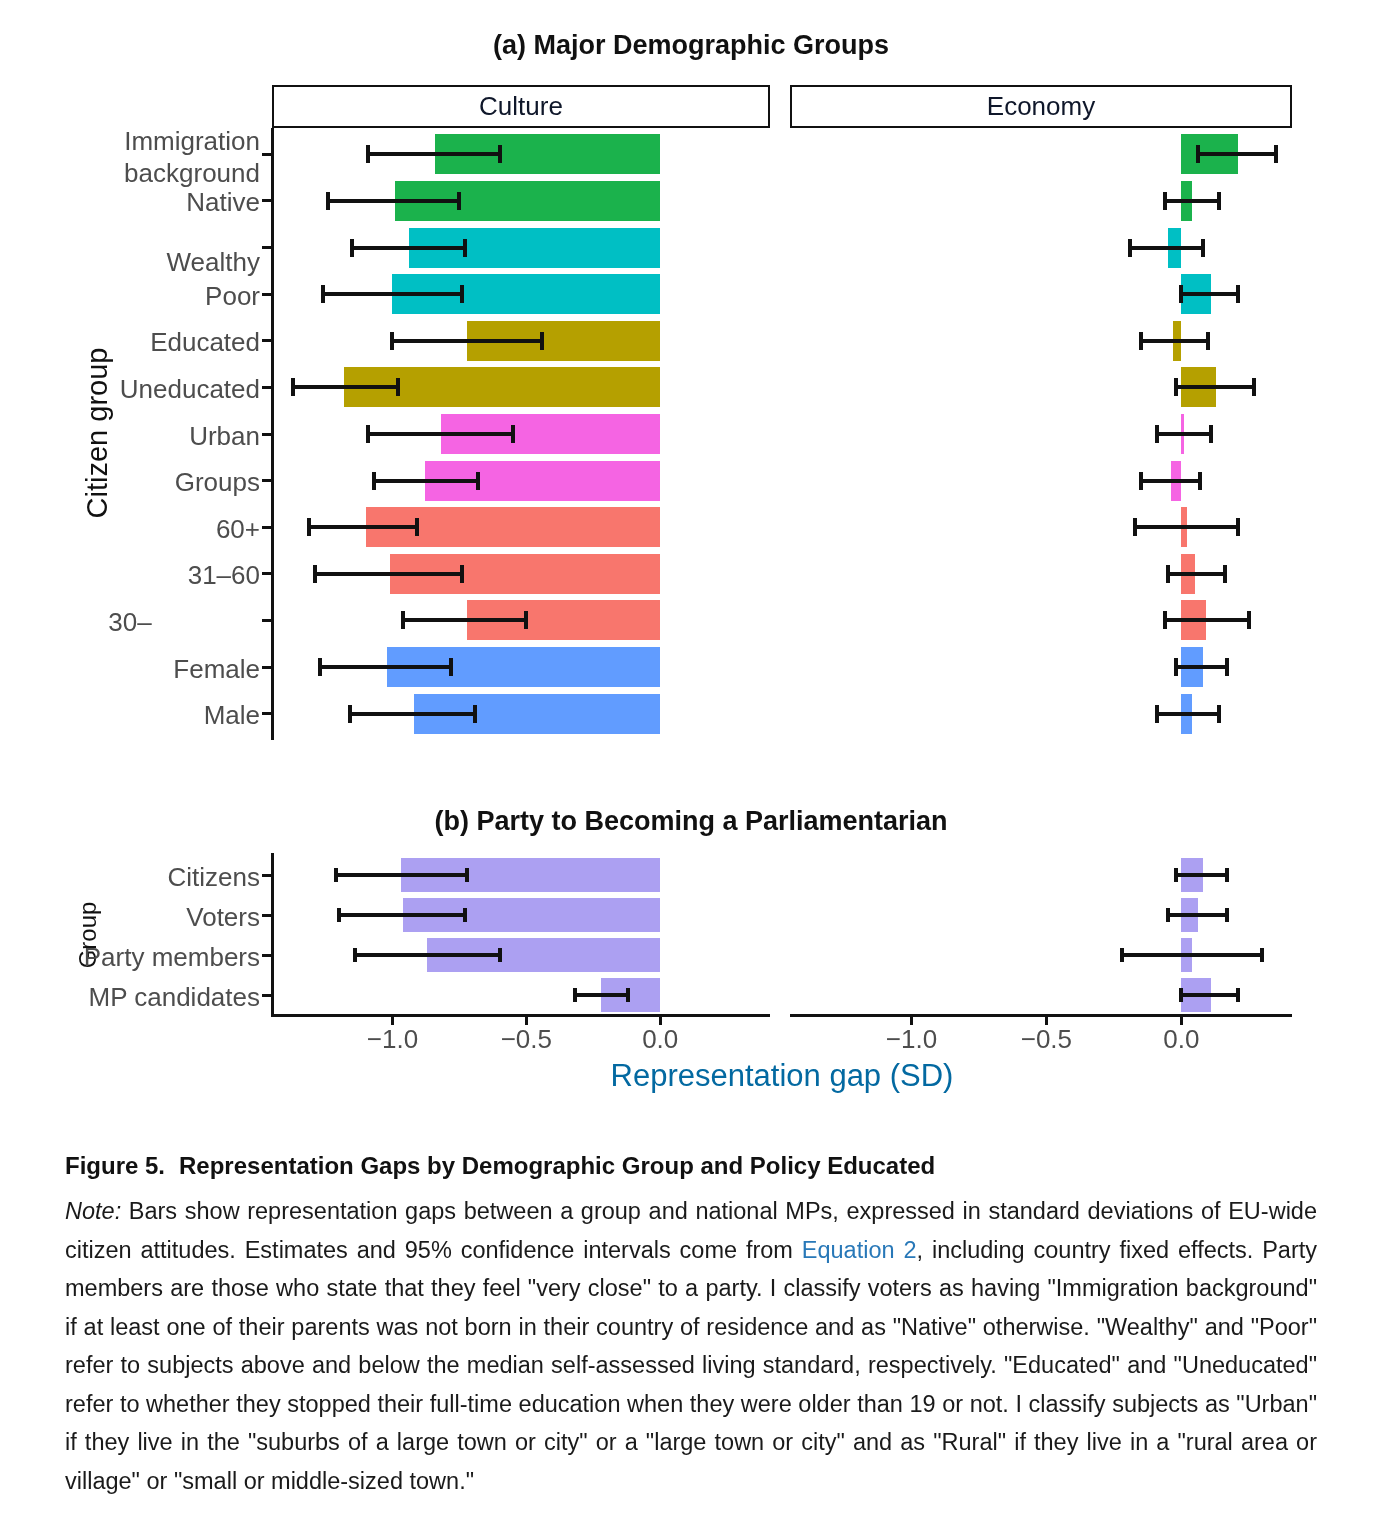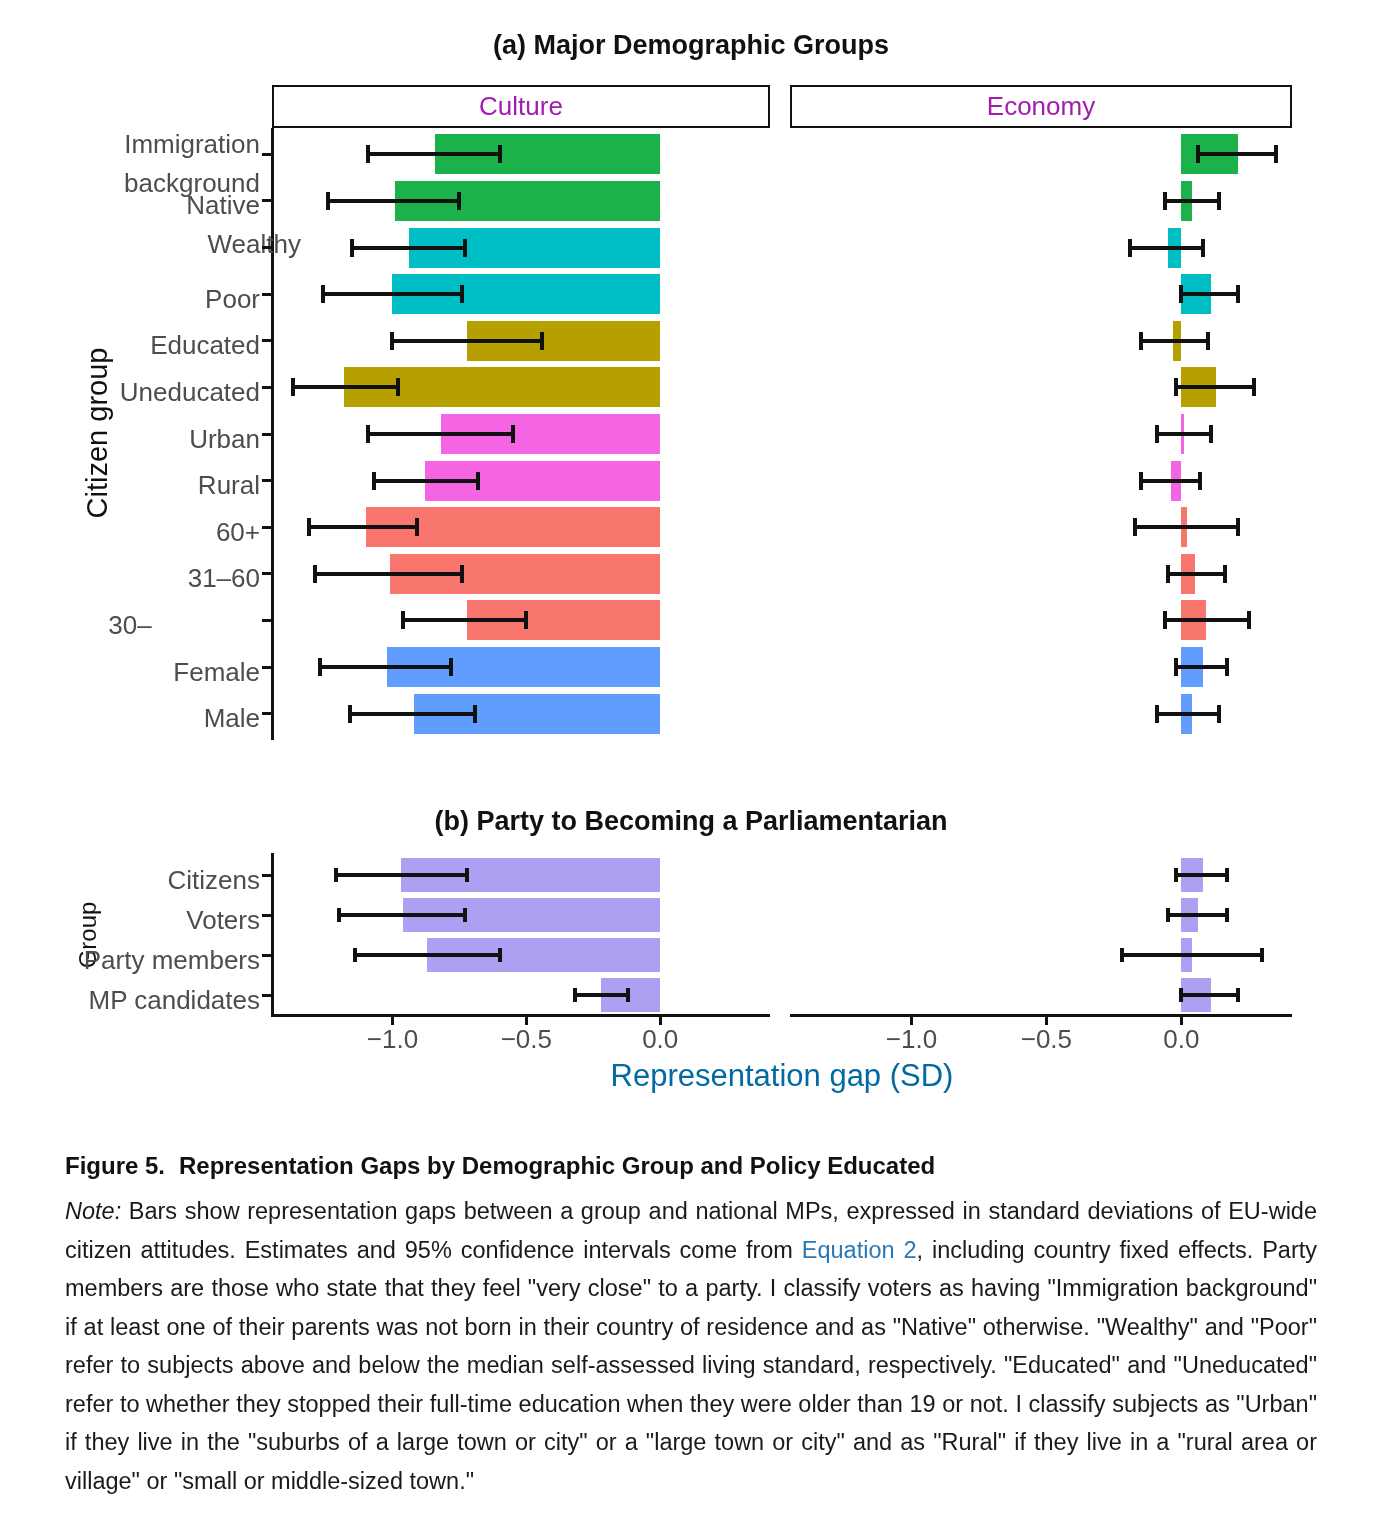--- a/index.html
+++ b/index.html
@@ -8,31 +8,31 @@
     font-family:"Liberation Sans",sans-serif;color:#1a1a1a;
   }
   .panel-title{position:absolute;left:0;width:1382px;text-align:center;
     font-size:27px;font-weight:bold;color:#111;}
   .title-a{top:30px;}
   .title-b{top:806px;}
   .strip{position:absolute;top:85px;height:43px;background:#ffffff;border:2.5px solid #111;
     display:flex;align-items:center;justify-content:center;box-sizing:border-box;}
   .strip-culture{left:272px;width:498px;}
   .strip-economy{left:790px;width:502px;}
-  .strip span{font-size:26px;color:#a21caf;}
+  .strip span{font-size:26px;color:#0f172a;}
   .vaxis{position:absolute;width:3px;background:#111;}
   .haxis{position:absolute;height:3px;background:#111;}
   .y-title{position:absolute;display:flex;align-items:center;justify-content:center;
     transform:rotate(-90deg);color:#111;}
   .y-title-a{left:-103px;top:413px;width:400px;height:40px;font-size:29px;}
   .y-title-b{left:-12px;top:921px;width:200px;height:28px;font-size:24px;}
   .x-title{position:absolute;left:272px;top:1058px;width:1020px;text-align:center;
     font-size:31px;color:#0369a1;}
   .row-label{position:absolute;left:0;width:260px;text-align:right;color:#4d4d4d;
-    font-size:26px;line-height:39px;white-space:pre-line;}
+    font-size:26px;line-height:32px;white-space:pre-line;}
   .bar{position:absolute;}
   .ci-line{position:absolute;height:4px;background:#111;}
   .ci-cap{position:absolute;width:4px;background:#111;}
   .ytick{position:absolute;width:10px;height:3px;background:#111;left:262px;}
   .xtick{position:absolute;width:3px;height:9px;background:#111;top:1016px;}
   .xtick-label{position:absolute;width:120px;text-align:center;color:#4d4d4d;
     font-size:26px;top:1024px;}
   .caption{position:absolute;left:65px;top:1152px;width:1252px;}
   .caption-heading{font-size:24px;font-weight:bold;color:#111;margin-bottom:12px;}
   .cap-num{margin-right:14px;}
@@ -81,21 +81,21 @@
       <div class="row-label" style="top: 186.423px;">Native</div>
       <div class="ytick" style="top: 199.423px;"></div>
       <div class="bar" style="left: 395.161px; width: 265.065px; top: 180.923px; height: 40px; background: rgb(27, 178, 76);"></div>
       <div class="ci-line" style="left: 328.226px; width: 131.194px; top: 198.923px;"></div>
       <div class="ci-cap" style="left: 326.226px; top: 191.923px; height: 18px;"></div>
       <div class="ci-cap" style="left: 457.419px; top: 191.923px; height: 18px;"></div>
       <div class="bar" style="left: 1181.34px; width: 10.7957px; top: 180.923px; height: 40px; background: rgb(27, 178, 76);"></div>
       <div class="ci-line" style="left: 1165.15px; width: 53.9785px; top: 198.923px;"></div>
       <div class="ci-cap" style="left: 1163.15px; top: 191.923px; height: 18px;"></div>
       <div class="ci-cap" style="left: 1217.13px; top: 191.923px; height: 18px;"></div>
-      <div class="row-label" style="top: 225px; padding-left: 41px;">Wealthy</div>
+      <div class="row-label" style="top: 246px;">Wealthy</div>
       <div class="ytick" style="top: 246.038px;"></div>
       <div class="bar" style="left: 408.548px; width: 251.677px; top: 227.538px; height: 40px; background: rgb(0, 191, 196);"></div>
       <div class="ci-line" style="left: 352.323px; width: 112.452px; top: 245.538px;"></div>
       <div class="ci-cap" style="left: 350.323px; top: 238.538px; height: 18px;"></div>
       <div class="ci-cap" style="left: 462.774px; top: 238.538px; height: 18px;"></div>
       <div class="bar" style="left: 1167.85px; width: 13.4946px; top: 227.538px; height: 40px; background: rgb(0, 191, 196);"></div>
       <div class="ci-line" style="left: 1130.06px; width: 72.871px; top: 245.538px;"></div>
       <div class="ci-cap" style="left: 1128.06px; top: 238.538px; height: 18px;"></div>
       <div class="ci-cap" style="left: 1200.94px; top: 238.538px; height: 18px;"></div>
       <div class="row-label" style="top: 279.654px;">Poor</div>
@@ -131,21 +131,21 @@
       <div class="row-label" style="top: 419.5px;">Urban</div>
       <div class="ytick" style="top: 432.5px;"></div>
       <div class="bar" style="left: 440.677px; width: 219.548px; top: 414px; height: 40px; background: rgb(245, 100, 227);"></div>
       <div class="ci-line" style="left: 368.387px; width: 144.581px; top: 432px;"></div>
       <div class="ci-cap" style="left: 366.387px; top: 425px; height: 18px;"></div>
       <div class="ci-cap" style="left: 510.968px; top: 425px; height: 18px;"></div>
       <div class="bar" style="left: 1181.34px; width: 2.69892px; top: 414px; height: 40px; background: rgb(245, 100, 227);"></div>
       <div class="ci-line" style="left: 1157.05px; width: 53.9785px; top: 432px;"></div>
       <div class="ci-cap" style="left: 1155.05px; top: 425px; height: 18px;"></div>
       <div class="ci-cap" style="left: 1209.03px; top: 425px; height: 18px;"></div>
-      <div class="row-label" style="top: 466.115px;">Rural</div>
+      <div class="row-label" style="top: 466.115px;">Groups</div>
       <div class="ytick" style="top: 479.115px;"></div>
       <div class="bar" style="left: 424.613px; width: 235.613px; top: 460.615px; height: 40px; background: rgb(245, 100, 227);"></div>
       <div class="ci-line" style="left: 373.742px; width: 104.419px; top: 478.615px;"></div>
       <div class="ci-cap" style="left: 371.742px; top: 471.615px; height: 18px;"></div>
       <div class="ci-cap" style="left: 476.161px; top: 471.615px; height: 18px;"></div>
       <div class="bar" style="left: 1170.55px; width: 10.7957px; top: 460.615px; height: 40px; background: rgb(245, 100, 227);"></div>
       <div class="ci-line" style="left: 1140.86px; width: 59.3763px; top: 478.615px;"></div>
       <div class="ci-cap" style="left: 1138.86px; top: 471.615px; height: 18px;"></div>
       <div class="ci-cap" style="left: 1198.24px; top: 471.615px; height: 18px;"></div>
       <div class="row-label" style="top: 512.731px;">60+</div>

